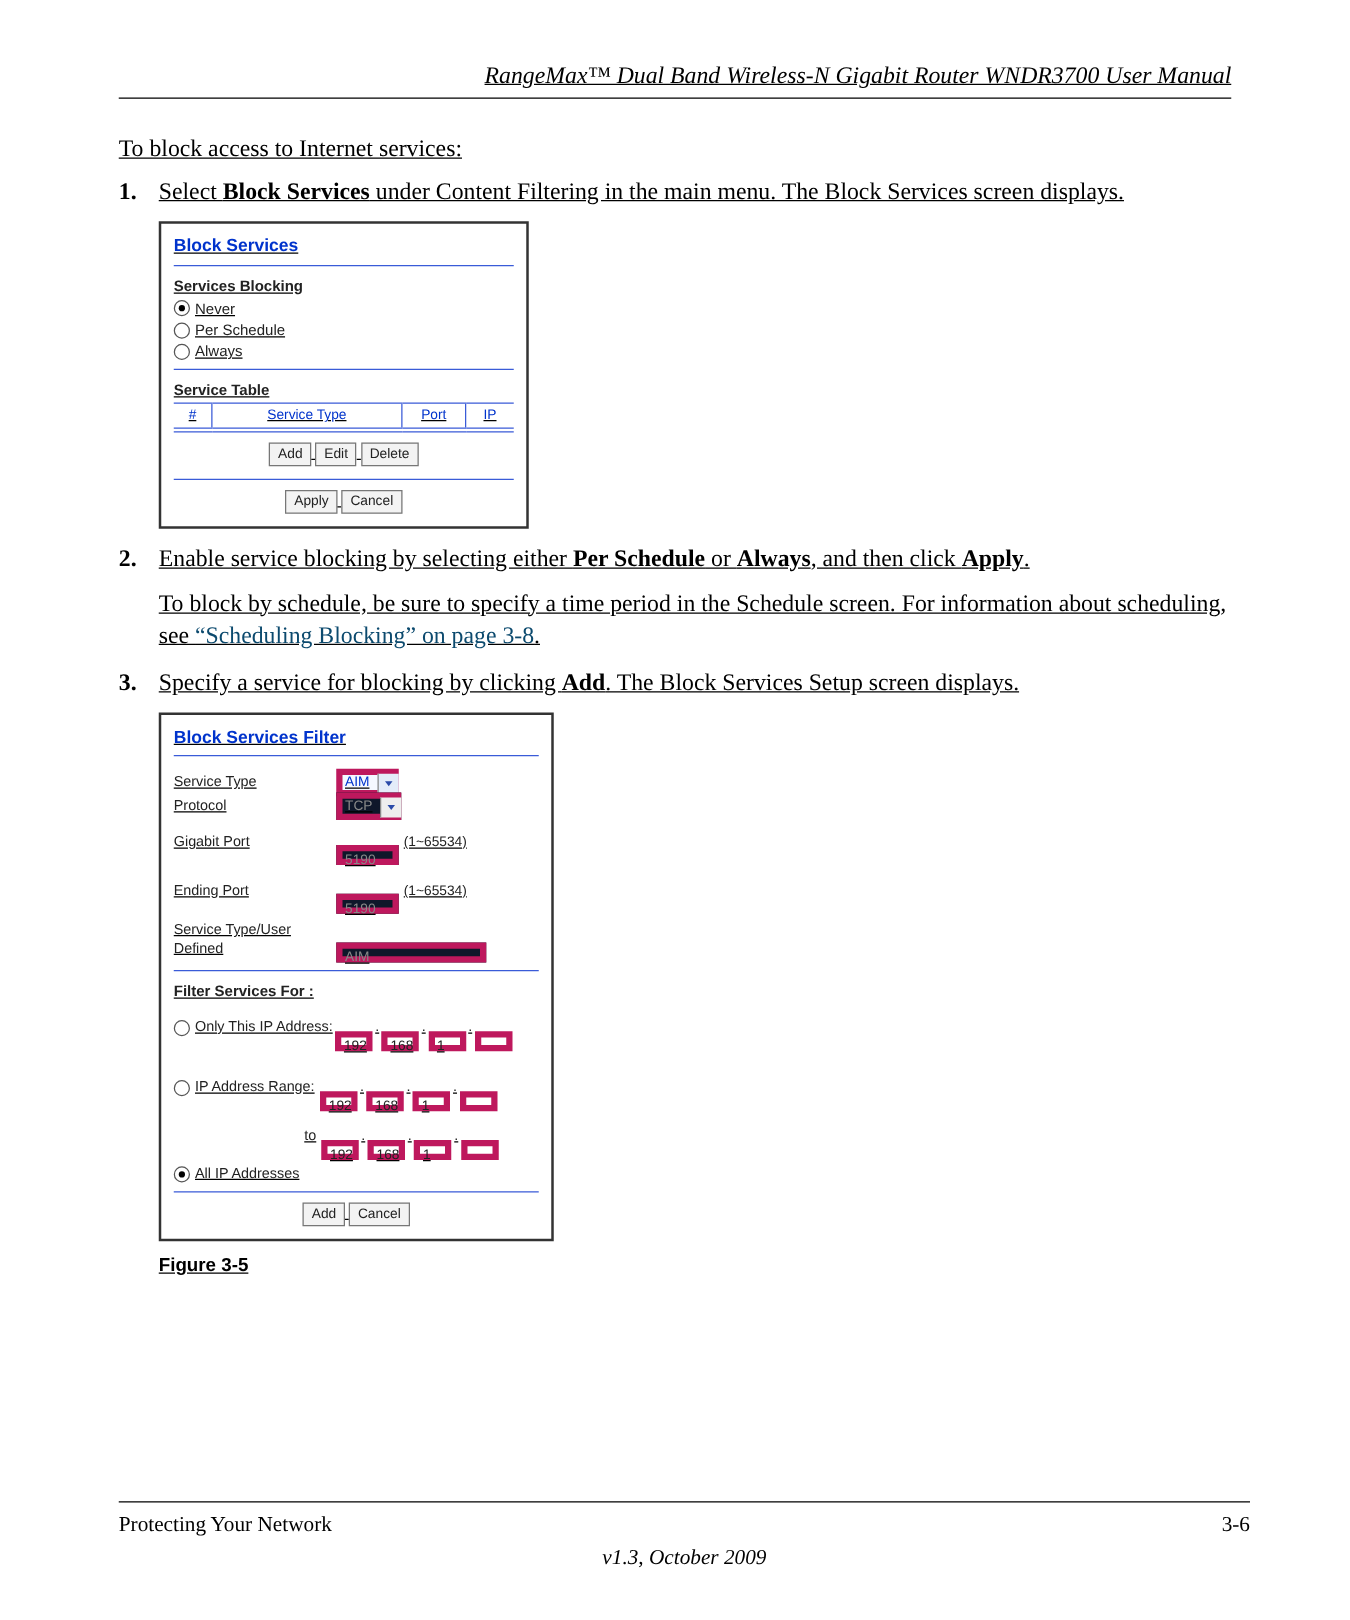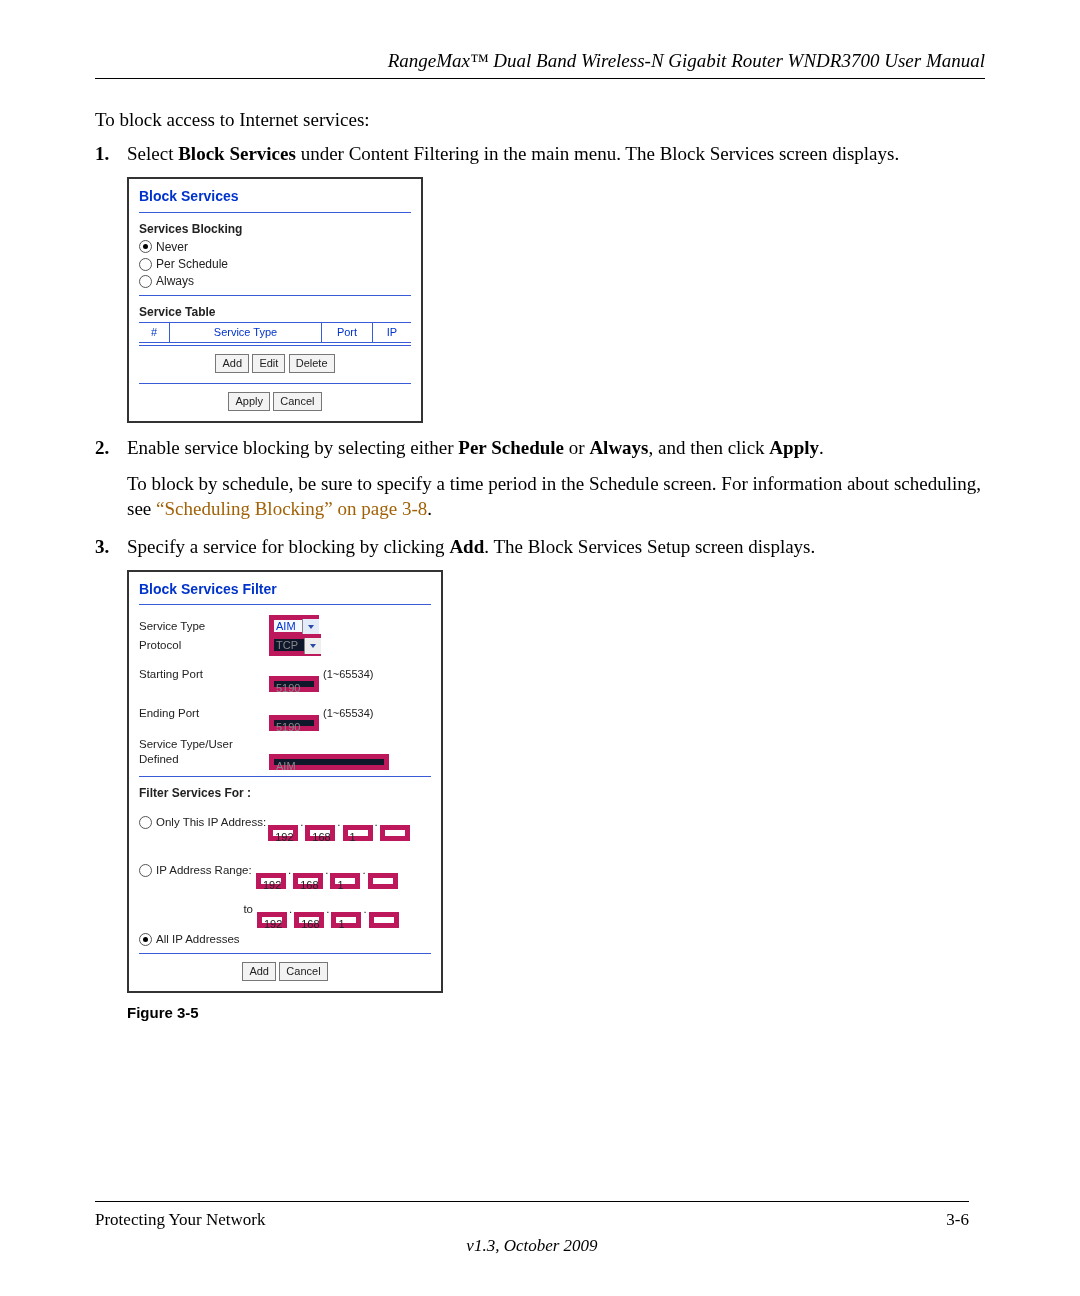--- a/index.html
+++ b/index.html
@@ -9,20 +9,21 @@
     background: #fff;
     margin: 0;
     padding: 0;
   }
   .page {
     width: 1080px;
     height: 1296px;
     position: relative;
     box-sizing: border-box;
     padding: 50px 95px 40px 95px;
+    text-decoration: underline;
   }
   .header {
     text-align: right;
     font-style: italic;
     font-size: 19px;
     padding-bottom: 6px;
     border-bottom: 1.5px solid #000;
     margin-bottom: 30px;
   }
   .intro {
@@ -43,21 +44,21 @@
     font-size: 19px;
     line-height: 1.35;
   }
   ol.steps > li::before {
     content: counter(step) ".";
     position: absolute;
     left: 0;
     font-weight: bold;
   }
   .bold { font-weight: bold; }
-  .link { color: #a16207; }
+  .link { color: #0c4a6e; }
   .fig-caption {
     font-family: Arial, Helvetica, sans-serif;
     font-weight: bold;
     font-size: 15px;
     margin: 10px 0 18px 0;
   }
   .screenshot {
     font-family: Arial, Helvetica, sans-serif;
     font-size: 12px;
     width: 296px;
@@ -128,21 +129,21 @@
     content: ""; border-left: 3px solid transparent; border-right: 3px solid transparent;
     border-top: 4px solid #2a4aa8;
   }
   .port-hint { font-size: 11px; margin-left: 4px; }
   .ip-inp { width: 30px; text-align: left; color: #222; background:#fff; }
   .ip-sep { margin: 0 2px; }
   .to-lbl { text-align: right; width: 114px; padding-right: 4px; font-size:11.5px; }
   .spacer { height: 6px; }
   .footer {
     position: absolute;
-    left: 95px; right: 111px; bottom: 40px;
+    left: 95px; right: 80px; bottom: 40px;
   }
   .footer-line {
     border-top: 1.5px solid #000;
     margin-bottom: 8px;
   }
   .footer-row {
     display: flex; justify-content: space-between; font-size: 17px;
   }
   .footer-version {
     text-align: center; font-style: italic; font-size: 17px; margin-top: 6px;
@@ -237,21 +238,21 @@
           </span>
         </div>
         <div class="form-row">
           <span class="lbl">Protocol</span>
           <span class="select-wrap">
             <span class="inp fixed" style="width:70px; padding-right:18px;">TCP</span>
             <span class="caret" style="background:#eee;"></span>
           </span>
         </div>
         <div class="form-row">
-          <span class="lbl">Starting Port</span>
+          <span class="lbl">Gigabit Port</span>
           <span class="inp fixed" style="width:50px;">5190</span>
           <span class="port-hint">(1~65534)</span>
         </div>
         <div class="form-row">
           <span class="lbl">Ending Port</span>
           <span class="inp fixed" style="width:50px;">5190</span>
           <span class="port-hint">(1~65534)</span>
         </div>
         <div class="form-row">
           <span class="lbl">Service Type/User Defined</span>

